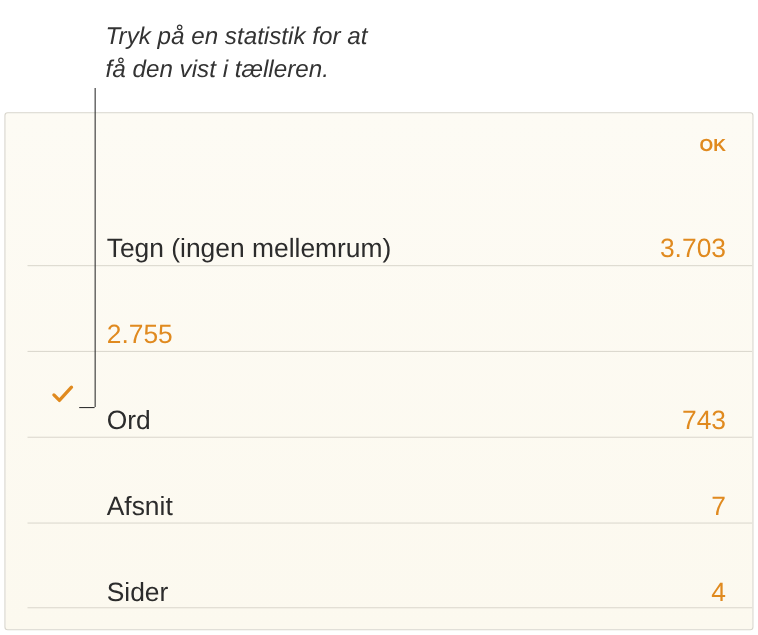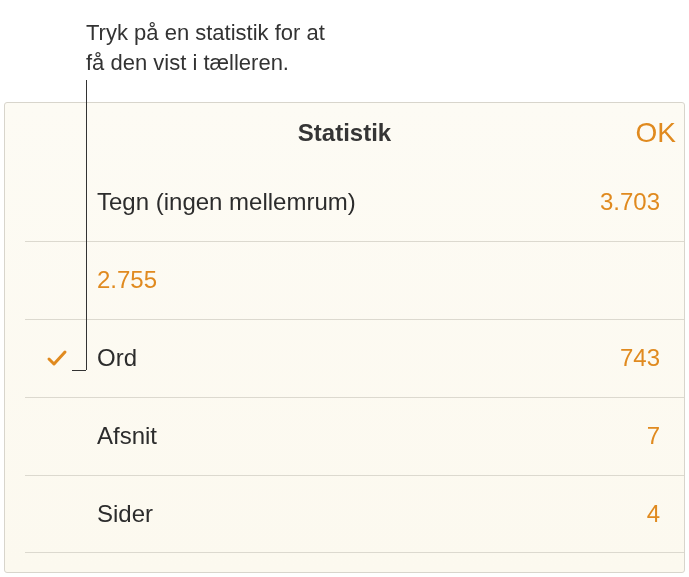--- a/index.html
+++ b/index.html
@@ -10,25 +10,26 @@
     body {
       font-family: -apple-system, BlinkMacSystemFont, "Segoe UI", Helvetica, Arial, sans-serif;
       background: #fff;
       width: 689px;
       height: 577px;
       position: relative;
     }
     .annotation {
       position: absolute;
       top: 18px;
-      left: 86px;
+      left: 96px;
       font-size: 22px;
       color: #333;
       line-height: 1.35;
       z-index: 10;
+      font-style: italic;
     }
     .callout-line-vert {
       position: absolute;
       left: 86px;
       top: 80px;
       width: 1px;
       height: 290px;
       background: #333;
       z-index: 9;
     }
@@ -59,35 +60,35 @@
       align-items: center;
       justify-content: center;
     }
     .panel-title {
       font-size: 24px;
       font-weight: 600;
       color: #353535;
     }
     .ok-button {
       position: absolute;
-      right: 8px;
+      right: 24px;
       top: 50%;
       transform: translateY(-50%);
-      font-size: 28px;
-      font-weight: 400;
+      font-size: 16px;
+      font-weight: 700;
       color: #e08a1f;
       cursor: pointer;
     }
     .stat-list {
       display: flex;
       flex-direction: column;
     }
     .stat-row {
       display: flex;
-      align-items: center;
+      align-items: flex-end;
       height: 78px;
       padding: 0 24px 0 92px;
       position: relative;
       cursor: pointer;
     }
     .stat-row:not(:first-child)::before {
       content: "";
       position: absolute;
       top: 0;
       left: 20px;
@@ -135,21 +136,20 @@
   </style>
 </head>
 <body>
 
 <div class="annotation">Tryk på en statistik for at<br>få den vist i tælleren.</div>
 <div class="callout-line-vert"></div>
 <div class="callout-line-horiz"></div>
 
 <div class="panel">
   <div class="panel-header">
-    <div class="panel-title">Statistik</div>
     <div class="ok-button">OK</div>
   </div>
   <div class="stat-list">
 
     <div class="stat-row">
       <span class="stat-label">Tegn (ingen mellemrum)</span>
       <span class="stat-value">3.703</span>
     </div>
 
     <div class="stat-row">

